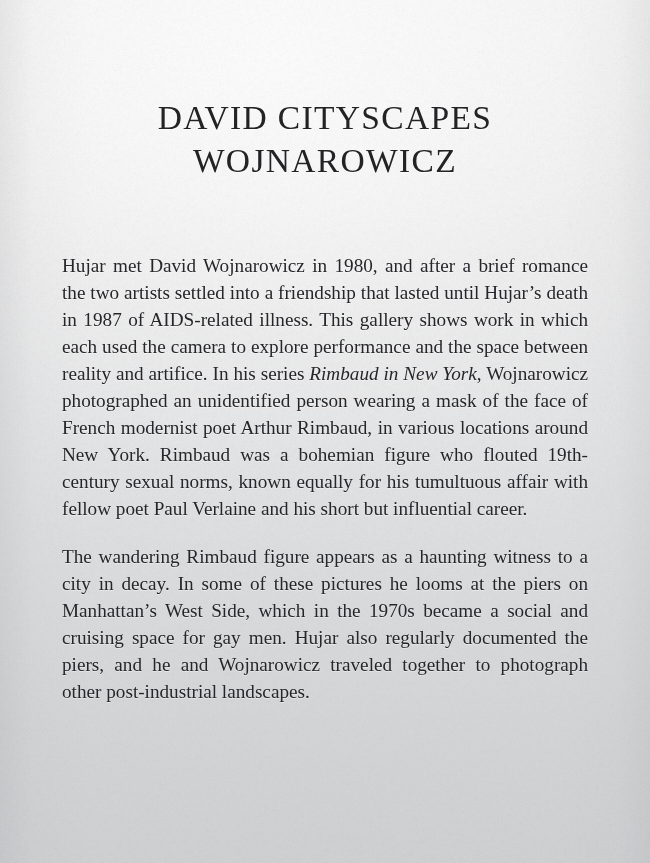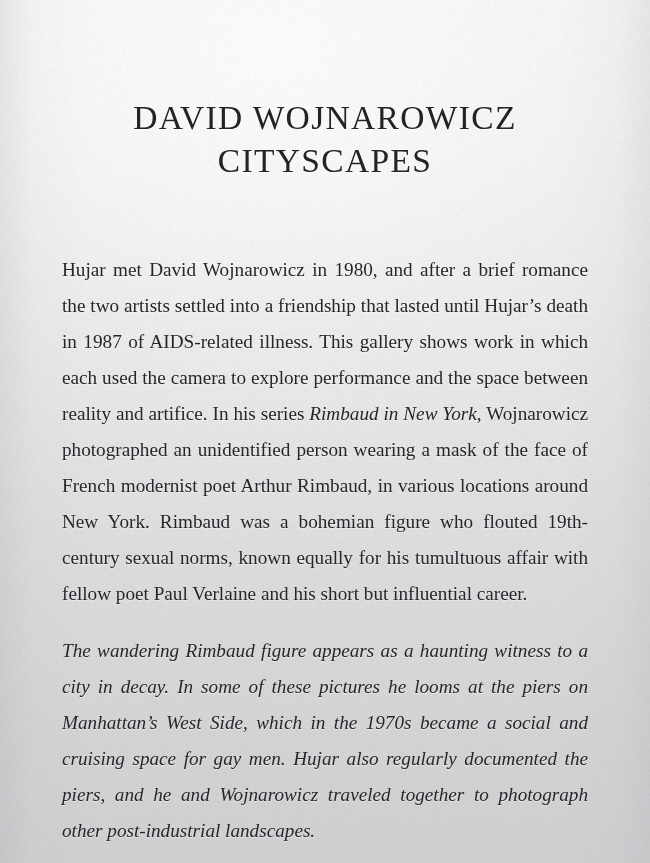--- a/index.html
+++ b/index.html
@@ -92,28 +92,28 @@
   .body-block {
     position: absolute;
     left: 62px;
     width: 526px;
     top: 252px;
     color: #26262a;
   }
   .para {
     font-family: "Liberation Serif", "DejaVu Serif", serif;
     font-size: 19.2px;
-    line-height: 36px;
+    line-height: 27px;
     text-align: justify;
     text-justify: inter-word;
     margin: 0 0 21px 0;
     text-shadow: 0 1px 0 rgba(255,255,255,0.45);
     hyphens: none;
   }
-  .para:last-child { margin-bottom: 16px; font-style: italic; }
+  .para:last-child { margin-bottom: 16px; }
   .para .it { font-style: italic; }
   
   .para { text-align-last: left; }
 </style>
 </head>
 <body>
 
 <div class="wall">
 
   <svg class="grain" width="650" height="863" viewBox="0 0 650 863" preserveAspectRatio="none" xmlns="http://www.w3.org/2000/svg">
@@ -133,22 +133,22 @@
         </feComponentTransfer>
       </filter>
     </defs>
     <rect width="650" height="863" filter="url(#coarseTooth)"></rect>
     <rect width="650" height="863" filter="url(#paperTooth)"></rect>
   </svg>
 
   <div class="content">
 
     <div class="title-block">
-      <div class="title-line">DAVID WOJNAROWICZ</div>
-      <div class="title-line">CITYSCAPES</div>
+      <div class="title-line">DAVID CITYSCAPES</div>
+      <div class="title-line">WOJNAROWICZ</div>
     </div>
 
     <div class="body-block">
       <p class="para"><span>Hujar met David Wojnarowicz in 1980, and after a brief romance the two artists settled into a friendship that lasted until Hujar’s death in 1987 of AIDS-related illness. This gallery shows work in which each used the camera to explore performance and the space between reality and artifice. In his series </span><span class="it">Rimbaud in New York</span><span>, Wojnarowicz photographed an unidentified person wearing a mask of the face of French modernist poet Arthur Rimbaud, in various locations around New York. Rimbaud was a bohemian figure who flouted 19th-century sexual norms, known equally for his tumultuous affair with fellow poet Paul Verlaine and his short but influential career.</span></p>
       <p class="para"><span>The wandering Rimbaud figure appears as a haunting witness to a city in decay. In some of these pictures he looms at the piers on Manhattan’s West Side, which in the 1970s became a social and cruising space for gay men. Hujar also regularly documented the piers, and he and Wojnarowicz traveled together to photograph other post-industrial landscapes.</span></p>
     </div>
 
   </div>
 </div>
 

